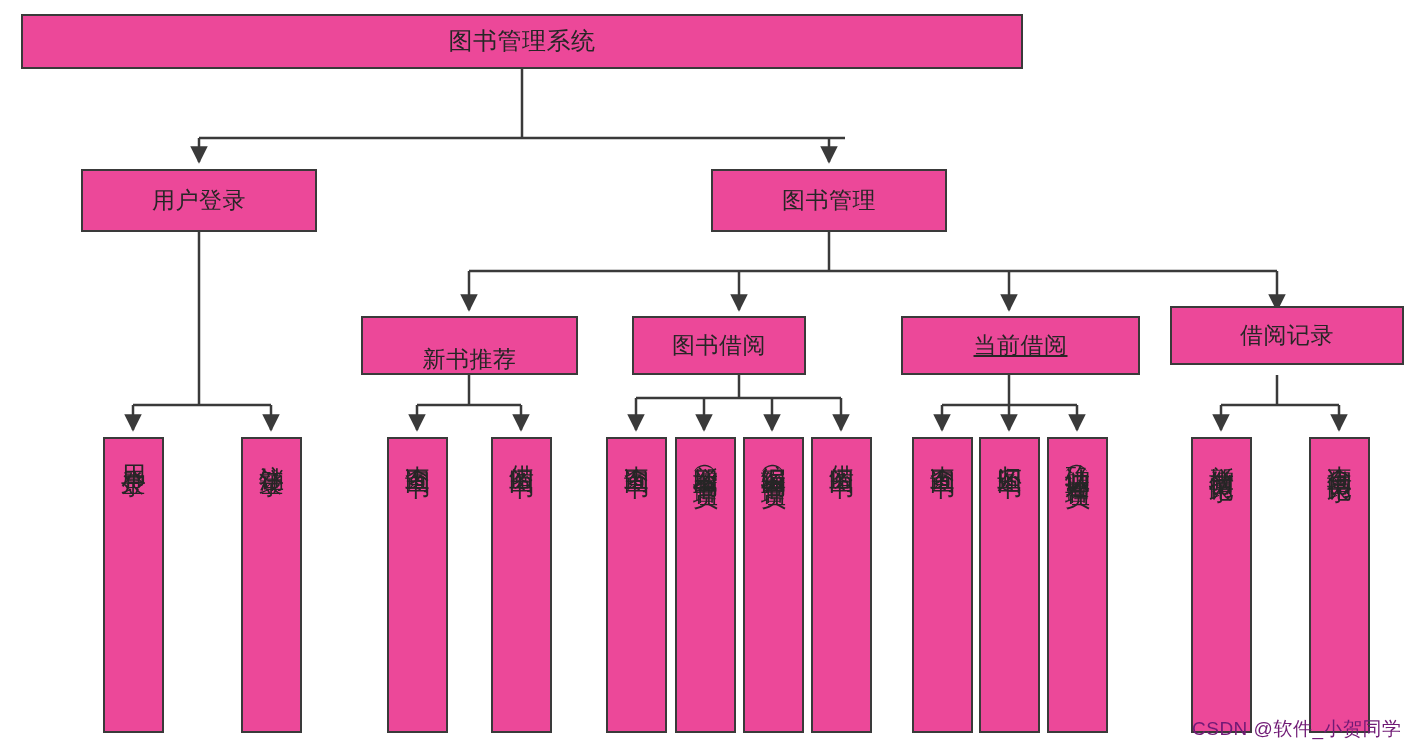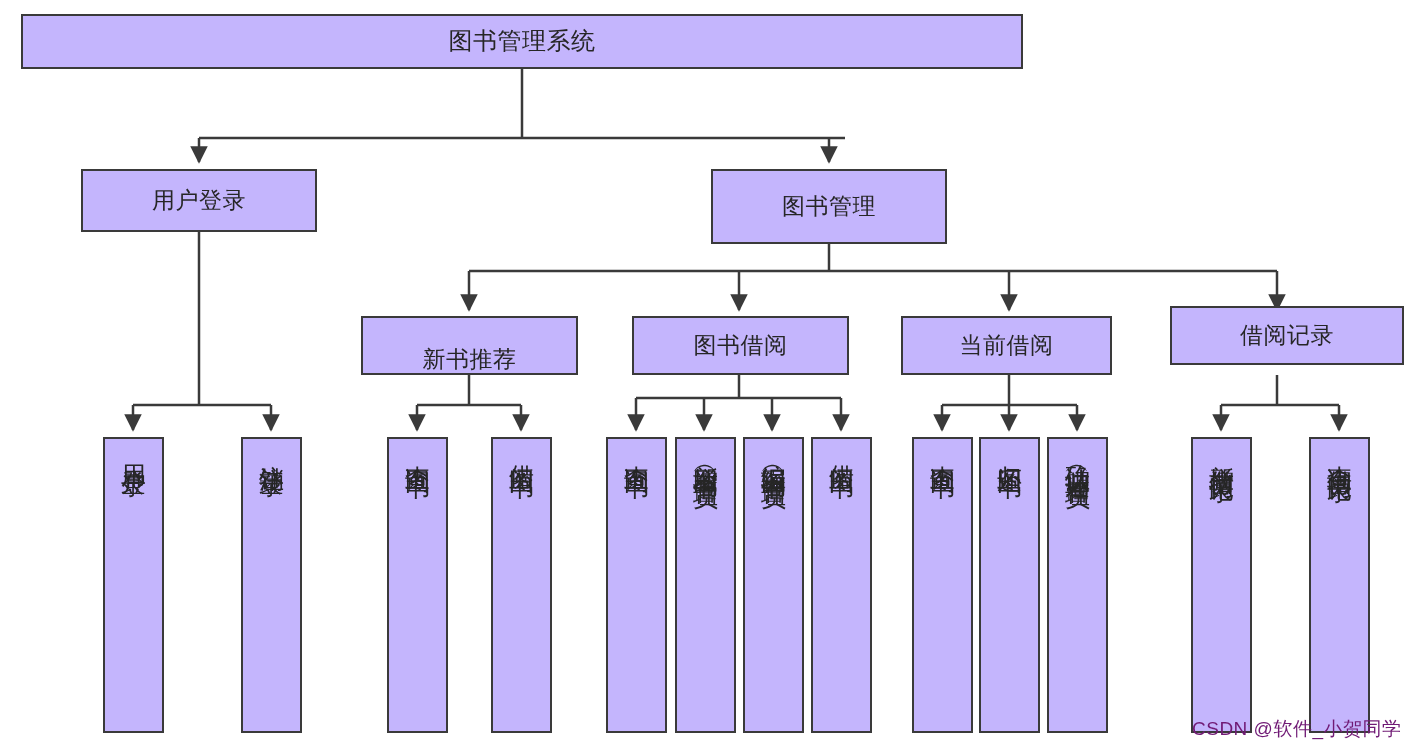--- a/index.html
+++ b/index.html
@@ -23,21 +23,21 @@
     left: 0;
     top: 0;
     width: 1405px;
     height: 747px;
     pointer-events: none;
   }
   .node {
     position: absolute;
     box-sizing: border-box;
     border: 2.5px solid #3a3a3a;
-    background: #c4b5fd;
+    background: #ec4899;
     display: flex;
     align-items: center;
     justify-content: center;
     color: #262626;
     z-index: 2;
   }
   .node .label {
     display: block;
     text-align: center;
     line-height: 1.18;
@@ -129,33 +129,33 @@
   </svg>
 
   <div class="node horiz root" style="left:21px; top:14px; width:1002px; height:55px;">
     <span class="label">图书管理系统</span>
   </div>
 
   <div class="node horiz" style="left:81px; top:169px; width:236px; height:63px;">
     <span class="label">用户登录</span>
   </div>
 
-  <div class="node horiz" style="left:711px; top:169px; width:236px; height:75px;">
+  <div class="node horiz" style="left:711px; top:169px; width:236px; height:63px;">
     <span class="label">图书管理</span>
   </div>
 
   <div class="node horiz" style="left:361px; top:316px; width:217px; height:59px;align-items:flex-end;">
     <span class="label">新书推荐</span>
   </div>
 
-  <div class="node horiz" style="left:632px; top:316px; width:217px; height:59px;">
+  <div class="node horiz" style="left:632px; top:316px; width:174px; height:59px;">
     <span class="label">图书借阅</span>
   </div>
 
-  <div class="node horiz" style="left:901px; top:316px; width:211px; height:59px;">
+  <div class="node horiz" style="left:901px; top:316px; width:239px; height:59px;text-decoration:underline;">
     <span class="label">当前借阅</span>
   </div>
 
   <div class="node horiz" style="left:1170px; top:306px; width:234px; height:59px;">
     <span class="label">借阅记录</span>
   </div>
 
   <div class="node vert" style="left:103px; top:437px; width:61px; height:296px;">
     <span class="label">用户登录</span>
   </div>

